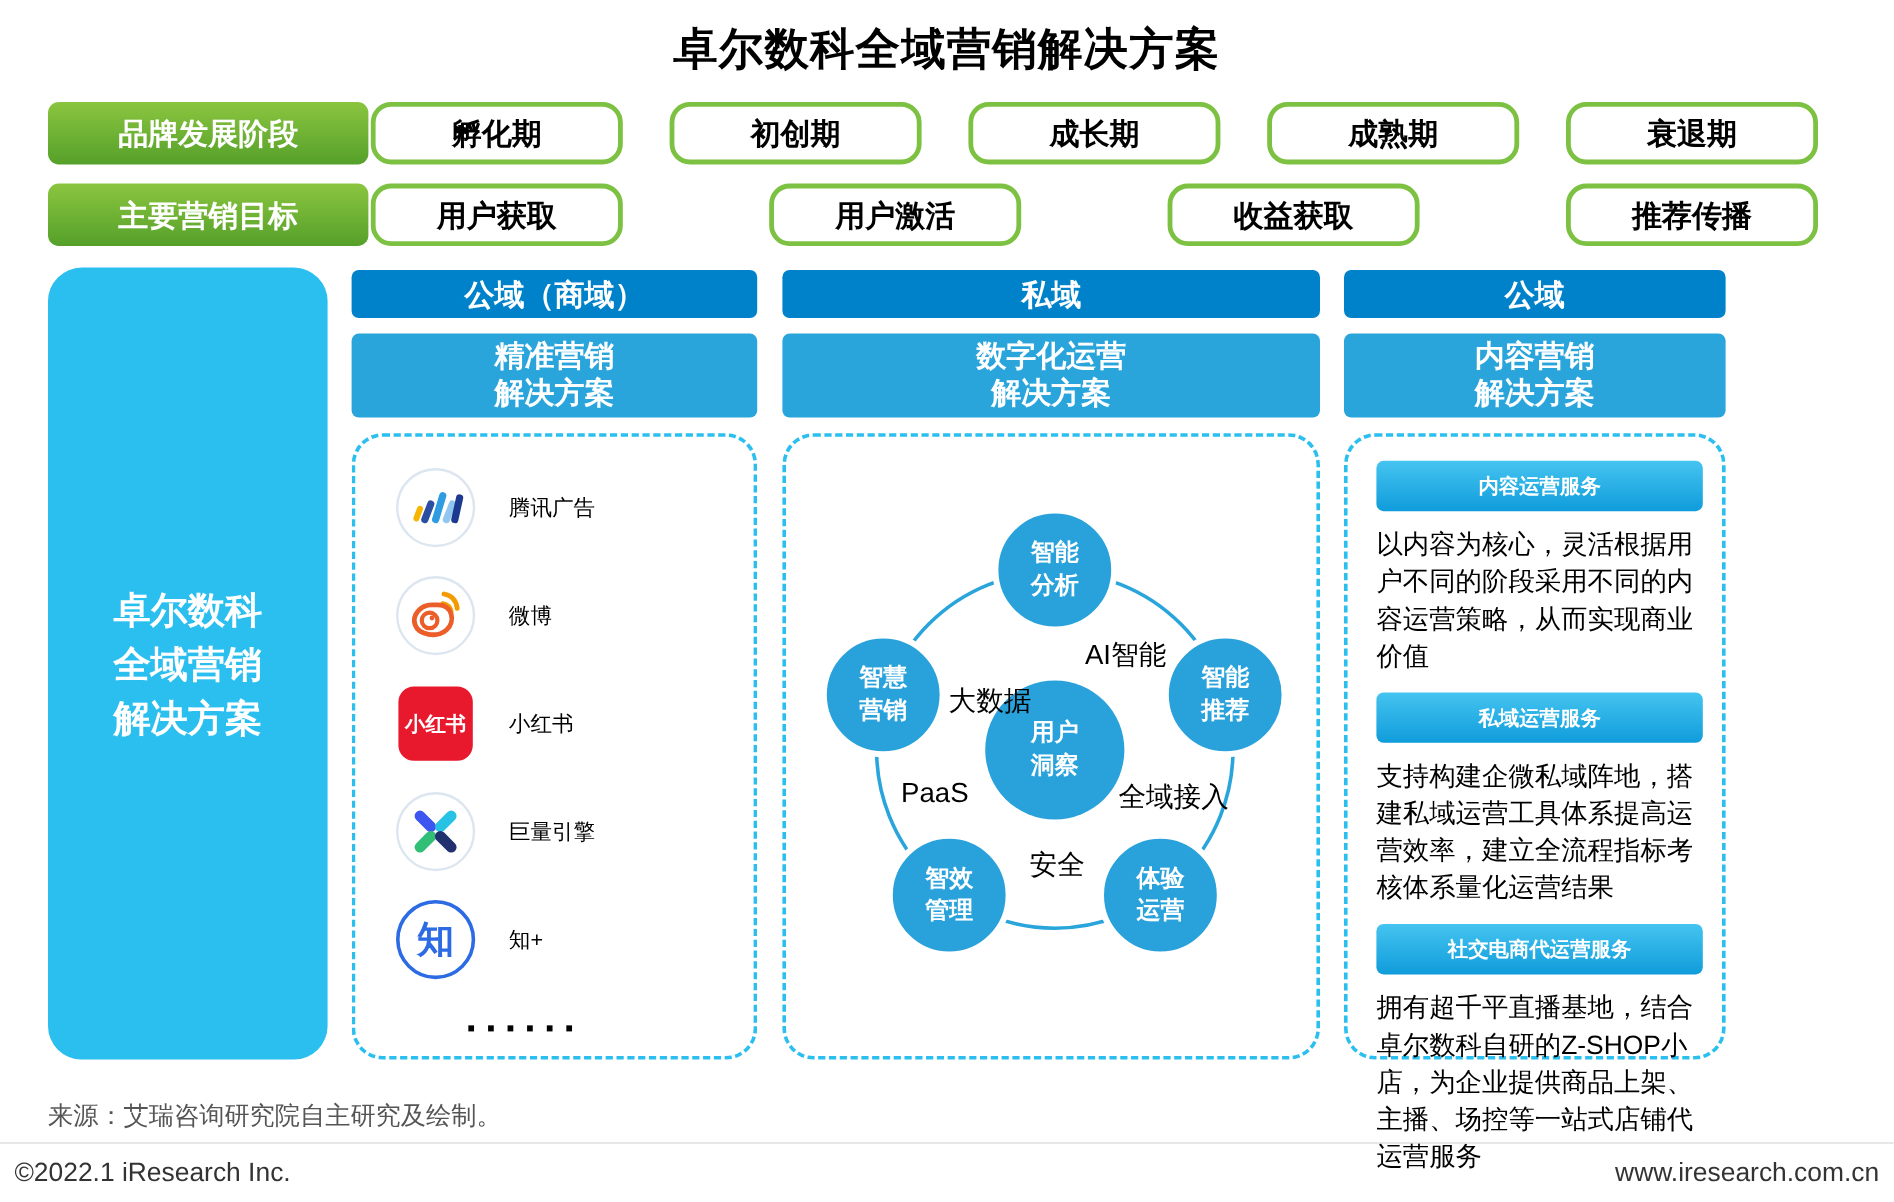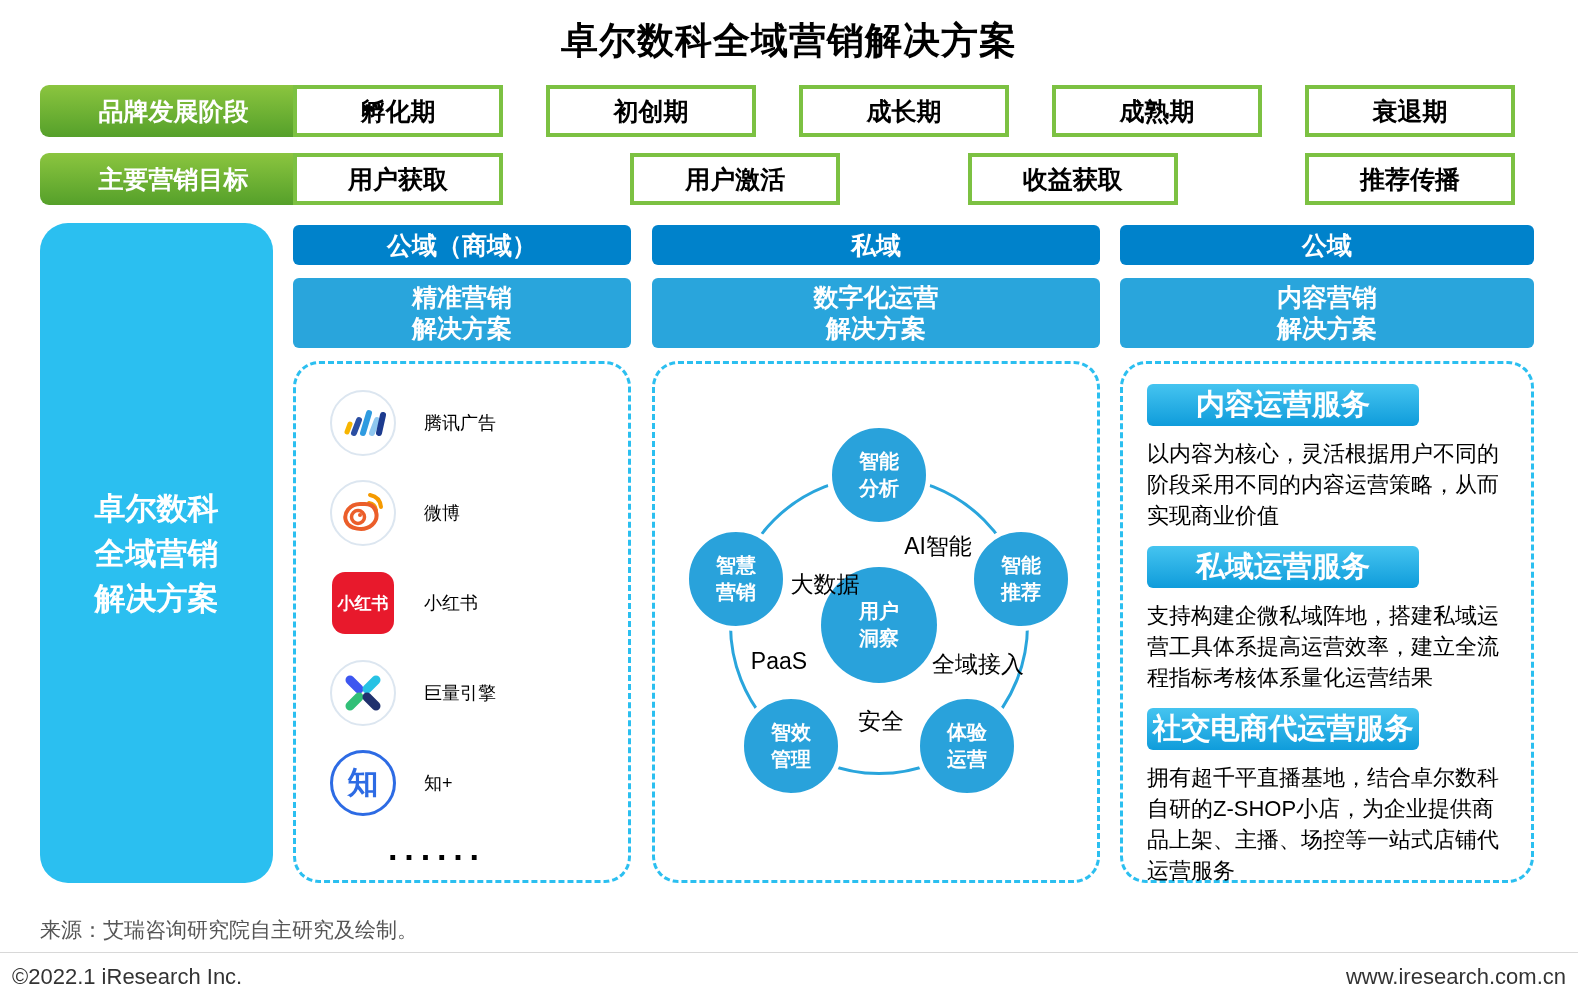--- a/index.html
+++ b/index.html
@@ -20,23 +20,23 @@
     border-radius:9px; color:#fff; font-size:25px; font-weight:bold;
     background:linear-gradient(180deg,var(--green_light,#8BC53F),var(--green_dark,#55A02A));
     display:flex; align-items:center; justify-content:center;text-align:center;
   }
   .row-items {
     position:absolute; left:293px; top:0; width:1222px;
     display:flex; justify-content:space-between;
   }
   .stage-box {
     width:210px; height:52px; background:#fff;
-    border:4px solid var(--green_border,#7CC142); border-radius:0;
-    display:flex; align-items:center; justify-content:center;
-    font-size:25px; font-weight:bold;
+    border:4px solid var(--green_border,#7CC142); border-radius:17px;
+    display:flex; align-items:center; justify-content:center;
+    font-size:25px; font-weight:bold;margin-left:16px;
   }
   
   .left-panel {
     position:absolute; left:40px; top:223px; width:233px; height:660px;
     background:var(--cyan,#2BBFF0); border-radius:28px;
     display:flex; align-items:center; justify-content:center;
   }
   .left-panel-text {
     color:#fff; font-size:31px; font-weight:bold; line-height:45px;
     white-space:pre-line; text-align:center;
@@ -50,21 +50,21 @@
   }
   .col-sub {
     position:absolute; top:278px; height:70px; border-radius:6px;
     background:var(--blue_sub,#29A5DC); color:#fff;
     font-size:25px; font-weight:bold; line-height:31px;
     white-space:pre-line; text-align:center;
     display:flex; align-items:center; justify-content:center;
   }
   .c1 { left:293px; width:338px; }
   .c2 { left:652px; width:448px; }
-  .c3 { left:1120px; width:414px; }
+  .c3 { left:1120px; width:318px; }
   .dashed-box {
     position:absolute; top:361px; height:522px; background:#fff;
     border:3px dashed var(--cyan,#2BBFF0); border-radius:26px;
   }
   
   .col1-box { padding:14px 0 0 34px; }
   .platform-row { height:90px; display:flex; align-items:center; gap:28px; }
   .icon-circle {
     width:66px; height:66px; border-radius:50%; background:#fff;
     border:2px solid #DCE6F0; flex:0 0 66px;
@@ -109,21 +109,21 @@
   .rl-bigdata  { left:170px; top:182px;margin-top:38px; }
   .rl-ai       { left:283px; top:182px; }
   .rl-access   { left:323px; top:300px; }
   .rl-security { left:226px; top:357px; }
   .rl-paas     { left:124px; top:297px; }
   
   .col3-box { padding:20px 24px; }
   .service-btn {
     width:272px; height:42px; border-radius:6px;
     background:linear-gradient(180deg,var(--button_top,#45C4F0),var(--button_bottom,#0F9CDB));
-    color:#fff; font-size:29px; font-weight:bold;
+    color:#fff; font-size:17px; font-weight:bold;
     display:flex; align-items:center; justify-content:center;
     margin-bottom:12px;
   }
   .service-desc { font-size:22px; line-height:31px; margin-bottom:15px; }
   
   .source { position:absolute; left:40px; top:916px; font-size:21px; color:#555; }
   .footer-rule { position:absolute; left:0; top:952px; width:100%; height:1px; background:#D8D8D8; }
   .footer-left  { position:absolute; left:12px;  top:964px; font-size:22px; color:#333; }
   .footer-right { position:absolute; right:12px; top:964px; font-size:22px; color:#333; }
 </style>

